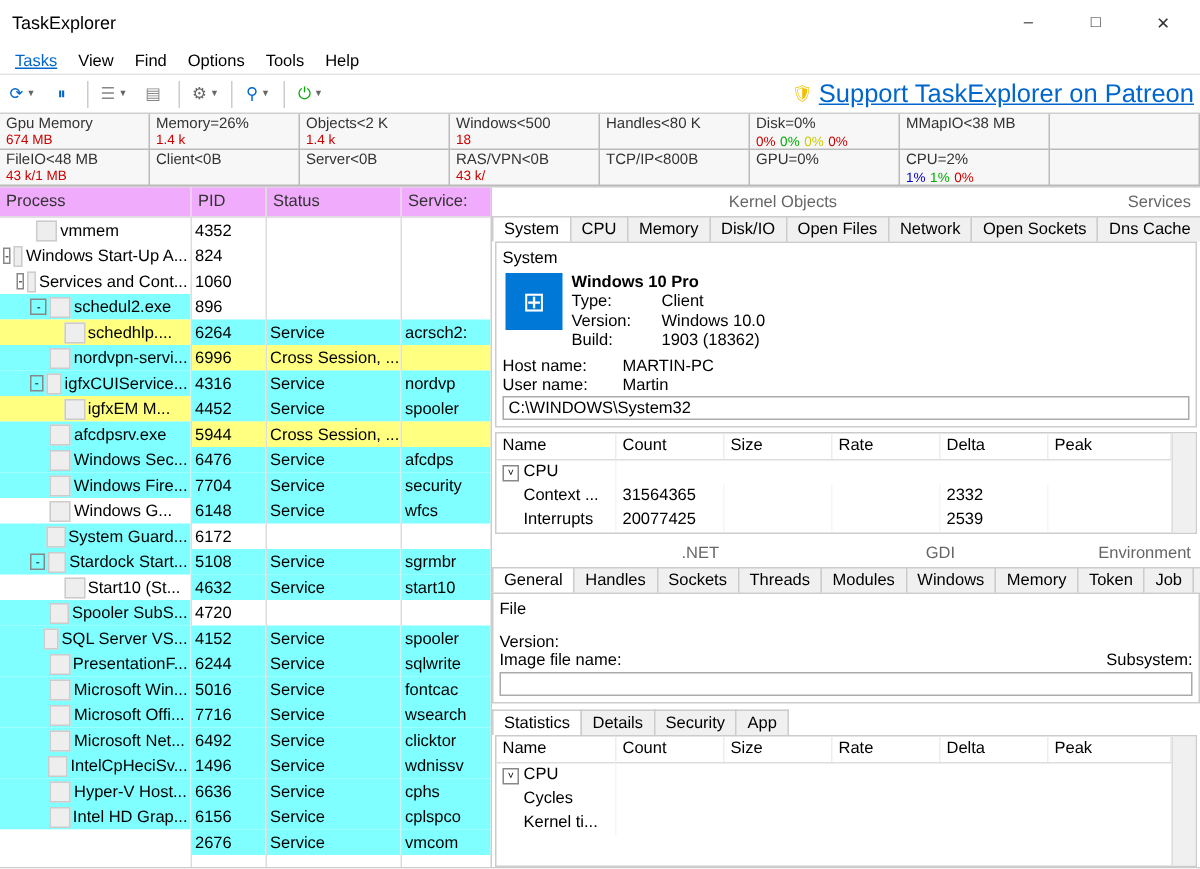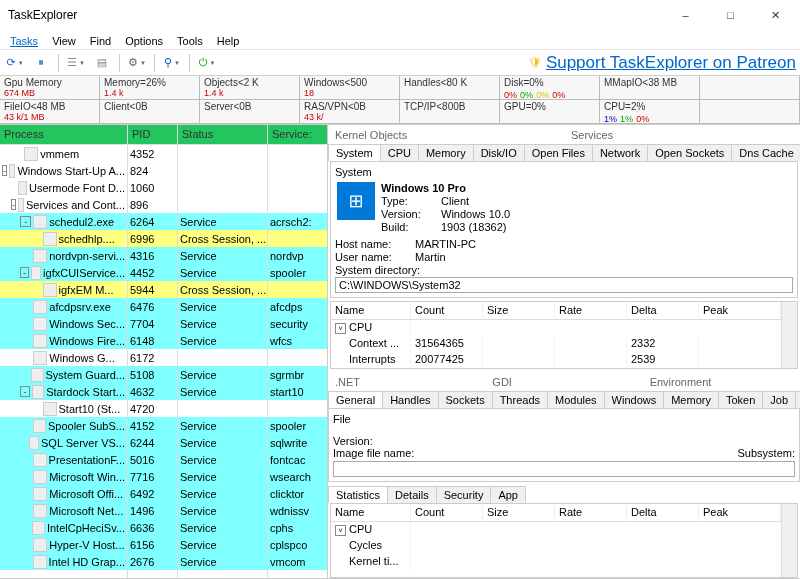--- a/index.html
+++ b/index.html
@@ -20,31 +20,31 @@
 .perfcell { width: 12.5%; height: 24px; border-right: 1px solid #bbb; border-bottom: 1px solid #bbb; padding: 1px 4px; position: relative; overflow: hidden; background: #f7f7f7; }
 .perfcell .lbl { font-size: 10px; color: #333; line-height: 11px; }
 .perfcell .val { font-size: 9px; color: #c00; line-height: 10px; }
 .perfcell .mix span { font-size: 9px; }
 .main { display: flex; height: 453px; }
 .left { width: 328px; display: flex; border-right: 1px solid #ccc; }
 .treecol { width: 128px; display: flex; flex-direction: column; border-right: 1px solid #ddd; }
 .pidcol { width: 50px; border-right: 1px solid #ddd; }
 .statuscol { width: 90px; border-right: 1px solid #ddd; }
 .srvcol { flex: 1; }
-.colhdr { height: 20px; padding: 3px 4px; background: #22c55e; border-bottom: 1px solid #ddd; color: #333; white-space: nowrap; overflow: hidden; }
+.colhdr { height: 20px; padding: 3px 4px; background: #f0abfc; border-bottom: 1px solid #ddd; color: #333; white-space: nowrap; overflow: hidden; }
 .rows { overflow: hidden; }
 .row { height: 17px; padding: 1px 2px; white-space: nowrap; overflow: hidden; display: flex; align-items: center; font-size: 11px; }
 .row.cyan { background: #7fffff; }
 .row.yellow { background: #ffff80; }
 .tree-tog { width: 11px; height: 11px; border: 1px solid #888; display: inline-flex; align-items: center; justify-content: center; font-size: 8px; margin-right: 2px; line-height: 1; }
 .ico { width: 14px; height: 14px; display: inline-block; margin-right: 2px; background: #eee; border: 1px solid #ccc; vertical-align: middle; }
 .right { flex: 1; display: flex; flex-direction: column; overflow: hidden; }
 .tabrow { display: flex; height: 18px; align-items: flex-end; font-size: 11px; }
 .tabrow .tab { padding: 2px 7px; border: 1px solid #ccc; border-bottom: none; background: #f0f0f0; margin-right: -1px; white-space: nowrap; }
-.tabrow .tab.hdr { border: none; background: none; color: #666; flex: 1; text-align: left; }
+.tabrow .tab.hdr { border: none; background: none; color: #666; flex: 1; text-align: right; }
 .tabrow .tab.active { background: #fff; }
 .panel { border: 1px solid #ccc; padding: 4px; }
 .syspanel { margin: 0 2px 3px 2px; }
 .sysinfo { display: flex; gap: 6px; padding: 2px; }
 .winlogo { width: 38px; height: 38px; background: #0078d7; display: flex; align-items: center; justify-content: center; color: #fff; font-size: 18px; }
 .sysgrid { font-size: 11px; line-height: 13px; }
 .sysgrid .ln { display: flex; }
 .sysgrid .k { width: 60px; }
 .sysdir { width: 100%; border: 1px solid #aaa; padding: 1px 3px; font-size: 11px; }
 .tblhdr { display: flex; height: 18px; border-bottom: 1px solid #ddd; }
@@ -181,21 +181,20 @@
     </div>
   </div>
 
 <div class="main">
   <div class="left">
     <div class="treecol">
       <div class="colhdr">Process</div>
       <div class="rows" id="col-tree">
           <div class="row ">&nbsp;&nbsp;&nbsp;<span style="width:13px;display:inline-block"></span><span class="ico"></span>vmmem</div>
           <div class="row "><span class="tree-tog">-</span><span class="ico"></span>Windows Start-Up A...</div>
-          <div class="row ">&nbsp;&nbsp;&nbsp;<span style="width:13px;display:inline-block"></span><span class="ico"></span>Usermode Font D...</div>
           <div class="row ">&nbsp;&nbsp;&nbsp;<span class="tree-tog">-</span><span class="ico"></span>Services and Cont...</div>
           <div class="row cyan">&nbsp;&nbsp;&nbsp;&nbsp;&nbsp;&nbsp;<span class="tree-tog">-</span><span class="ico"></span>schedul2.exe</div>
           <div class="row yellow">&nbsp;&nbsp;&nbsp;&nbsp;&nbsp;&nbsp;&nbsp;&nbsp;&nbsp;<span style="width:13px;display:inline-block"></span><span class="ico"></span>schedhlp....</div>
           <div class="row cyan">&nbsp;&nbsp;&nbsp;&nbsp;&nbsp;&nbsp;<span style="width:13px;display:inline-block"></span><span class="ico"></span>nordvpn-servi...</div>
           <div class="row cyan">&nbsp;&nbsp;&nbsp;&nbsp;&nbsp;&nbsp;<span class="tree-tog">-</span><span class="ico"></span>igfxCUIService...</div>
           <div class="row yellow">&nbsp;&nbsp;&nbsp;&nbsp;&nbsp;&nbsp;&nbsp;&nbsp;&nbsp;<span style="width:13px;display:inline-block"></span><span class="ico"></span>igfxEM M...</div>
           <div class="row cyan">&nbsp;&nbsp;&nbsp;&nbsp;&nbsp;&nbsp;<span style="width:13px;display:inline-block"></span><span class="ico"></span>afcdpsrv.exe</div>
           <div class="row cyan">&nbsp;&nbsp;&nbsp;&nbsp;&nbsp;&nbsp;<span style="width:13px;display:inline-block"></span><span class="ico"></span>Windows Sec...</div>
           <div class="row cyan">&nbsp;&nbsp;&nbsp;&nbsp;&nbsp;&nbsp;<span style="width:13px;display:inline-block"></span><span class="ico"></span>Windows Fire...</div>
           <div class="row ">&nbsp;&nbsp;&nbsp;&nbsp;&nbsp;&nbsp;<span style="width:13px;display:inline-block"></span><span class="ico"></span>Windows G...</div>
@@ -345,23 +344,20 @@
       </div>
       <div class="sysgrid" style="margin-top:2px">
         <div class="ln">
             <span style="width:80px;display:inline-block">Host name:</span>
             <span>MARTIN-PC</span>
           </div>
         <div class="ln">
             <span style="width:80px;display:inline-block">User name:</span>
             <span>Martin</span>
           </div>
-        <div class="ln">
-            <span>System directory:</span>
-          </div>
       </div>
       <input class="sysdir" readonly="" value="C:\WINDOWS\System32" style="">
     </div>
 
     <div class="panel syspanel" style="padding:0">
       <div class="rightscroll">
       <div style="flex:1">
       <div class="tblhdr">
         <div style="width:80px">Name</div>
         <div style="width:72px">Count</div>

